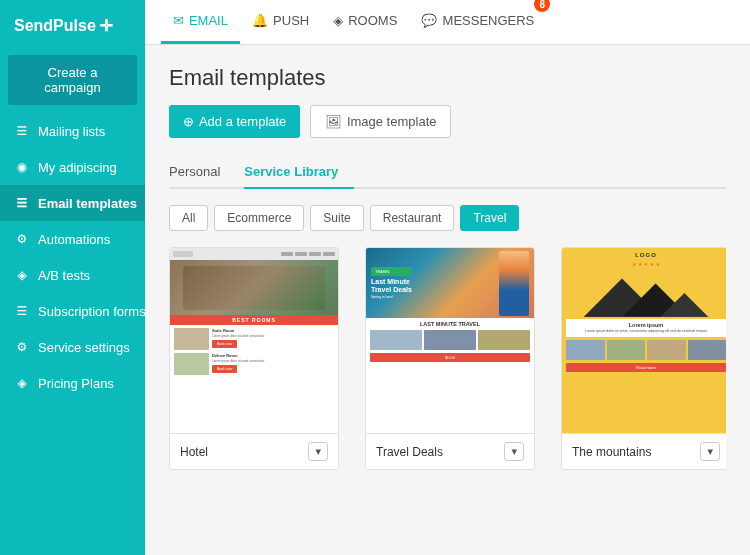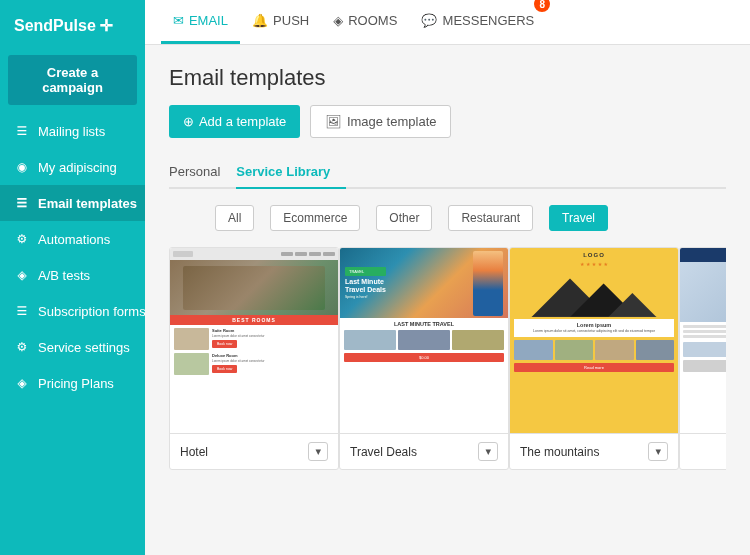--- a/index.html
+++ b/index.html
@@ -24,21 +24,21 @@
       gap: 4px;
     }
     #create-campaign-btn {
       background: #0a95a0;
       color: white;
       border: none;
       padding: 10px 12px;
       text-align: center;
       cursor: pointer;
       font-size: 13px;
-      font-weight: bold;
+      font-weight: normal;
       margin: 4px 8px 8px 8px;
       border-radius: 3px;
       width: calc(100% - 16px);
     }
     .sidebar-nav-item {
       display: flex;
       align-items: center;
       gap: 8px;
       padding: 10px 14px;
       color: white;
@@ -148,61 +148,61 @@
       display: flex;
       align-items: center;
       gap: 5px;
     }
 
     
     #tabs {
       display: flex;
       border-bottom: 2px solid #e0e0e0;
       margin-bottom: 16px;
+      gap: 8px;
     }
     .tab {
       padding: 8px 16px 8px 0;
       cursor: pointer;
       color: #555;
       font-size: 13px;
       border-bottom: 2px solid transparent;
       margin-bottom: -2px;
     }
     .tab.active {
       color: #0dbabb;
       border-bottom: 2px solid #0dbabb;
       font-weight: bold;
     }
 
     
     #filters {
       display: flex;
-      gap: 16px;
+      gap: 6px;
       margin-bottom: 16px;
-      margin-left: 46px;
     }
     .filter-pill {
       padding: 5px 12px;
       border-radius: 3px;
       cursor: pointer;
       font-size: 12px;
       border: 1px solid #ccc;
       background: white;
       color: #555;
     }
     .filter-pill.active {
       background: #0dbabb;
       color: white;
       border-color: #0dbabb;
     }
 
     
     #template-grid {
       display: flex;
-      gap: 0;
+      gap: 26px;
       flex-wrap: nowrap;
       overflow-x: hidden;
     }
     .template-card {
       background: white;
       border: 1px solid #e0e0e0;
       border-radius: 3px;
       width: 170px;
       flex-shrink: 0;
       overflow: hidden;
@@ -451,21 +451,21 @@
     </div>
 
     <div id="filters">
       <div class="filter-pill">
         <span>All</span>
       </div>
       <div class="filter-pill">
         <span>Ecommerce</span>
       </div>
       <div class="filter-pill">
-        <span>Other</span>
+        <span>Suite</span>
       </div>
       <div class="filter-pill">
         <span>Restaurant</span>
       </div>
       <div class="filter-pill active">
         <span>Travel</span>
       </div>
     </div>
 
     <div id="template-grid">

